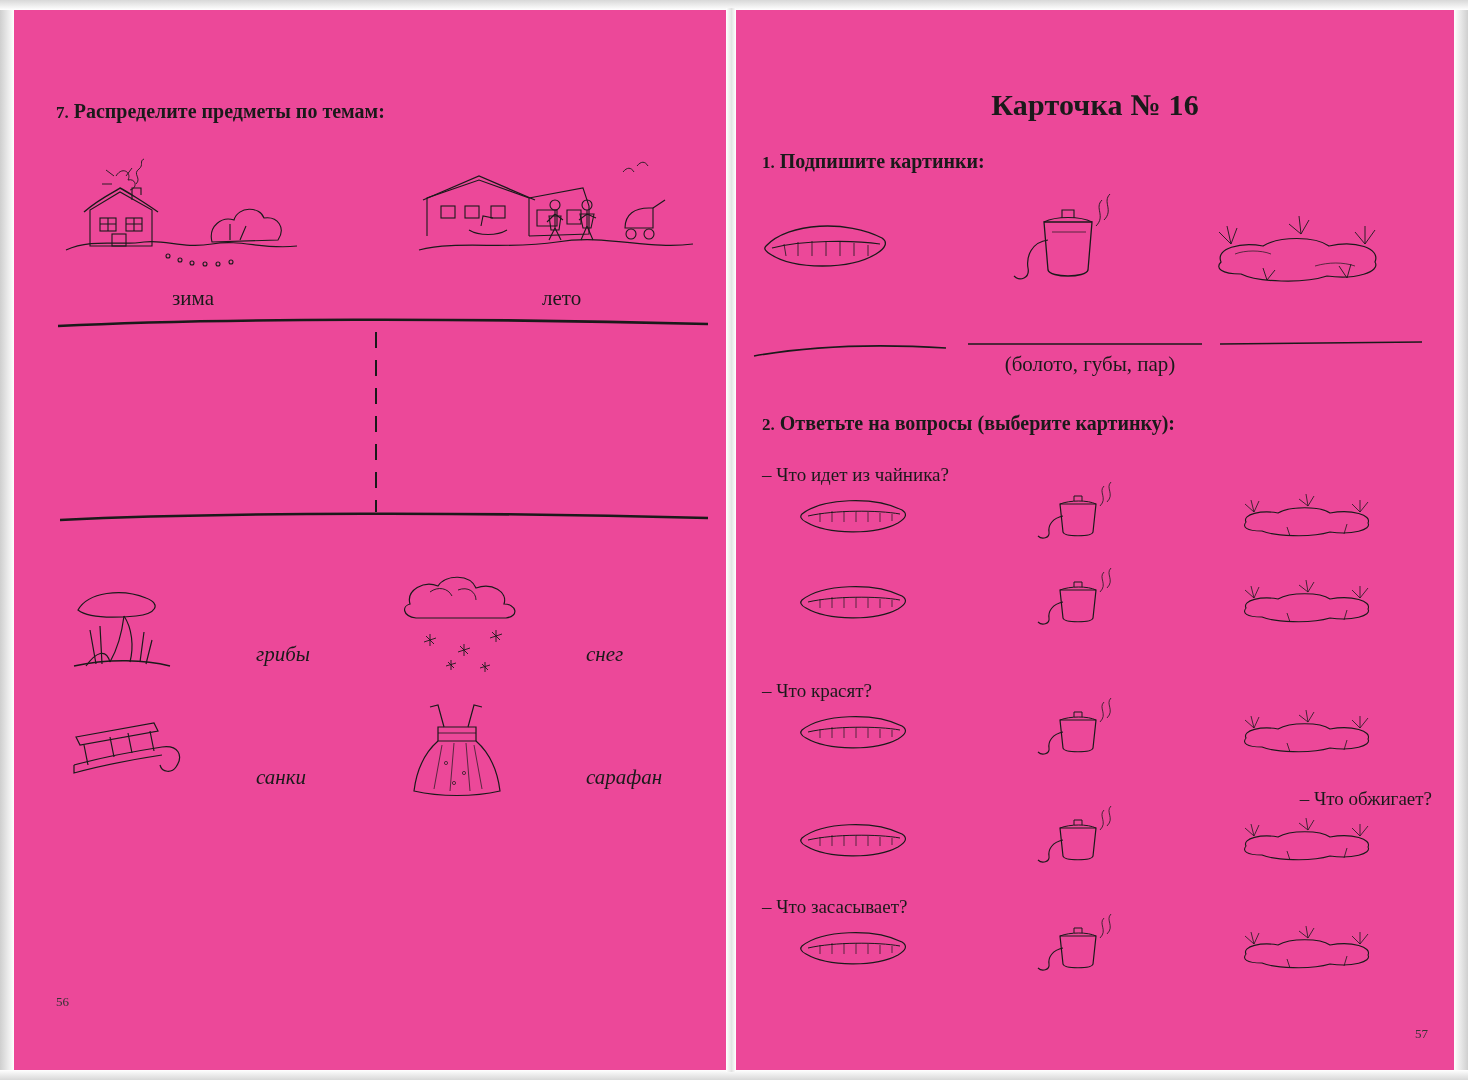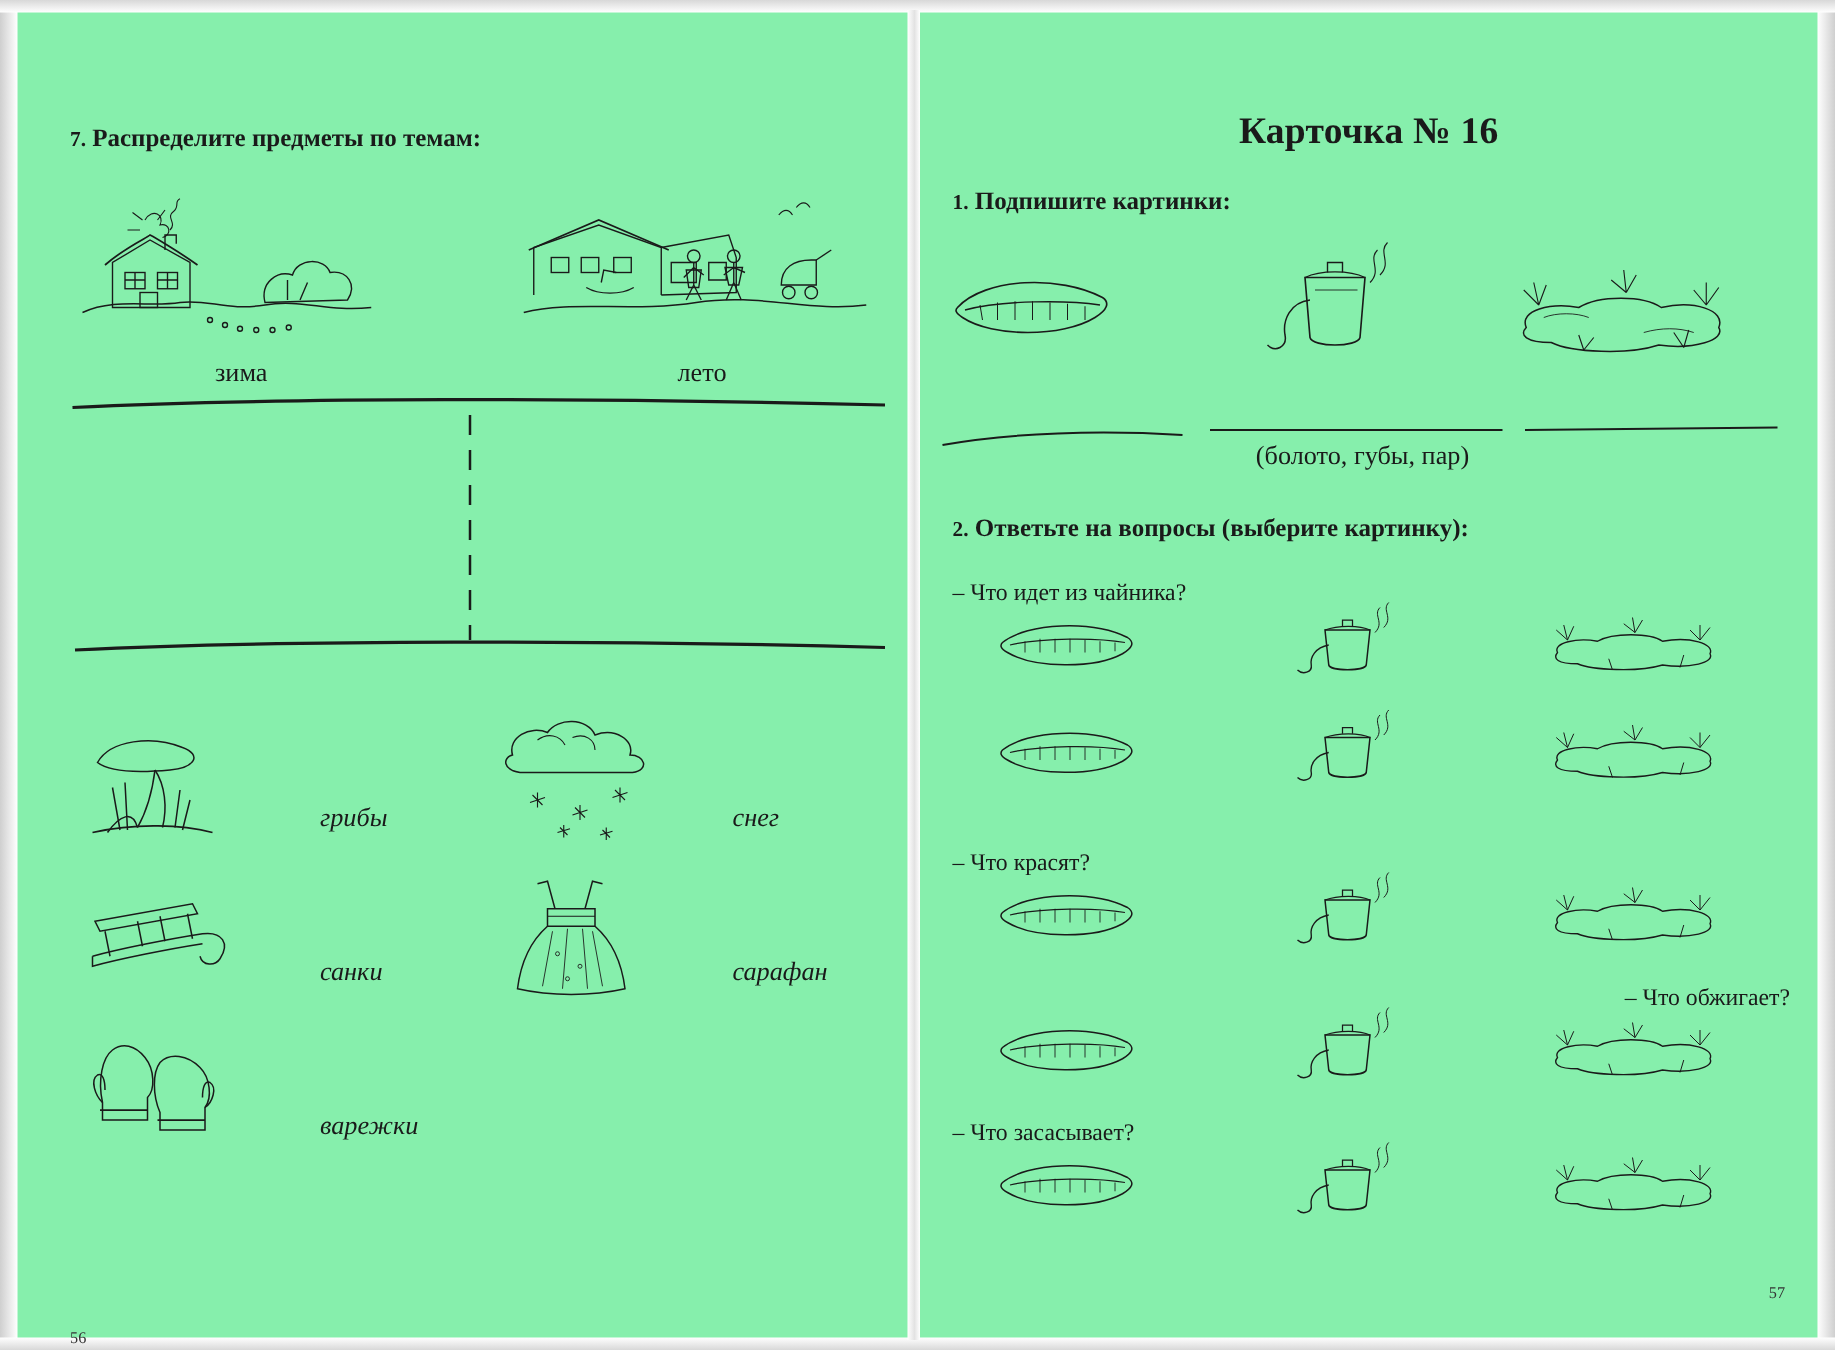--- a/index.html
+++ b/index.html
@@ -11,21 +11,21 @@
     width: 1468px;
     height: 1080px;
     font-family: "Liberation Serif", serif;
     color: #1a1a1a;
     overflow: hidden;
     position: relative;
   }
   .page {
     position: absolute;
     inset: 0;
-    background: #86efac;
+    background: #ec4899;
     border-radius: 17px;
   }
   
   .scan-edge-left {
     position: absolute;
     left: 0; top: 0; bottom: 0;
     width: 14px;
     background: linear-gradient(to right, #cfcfcf, #ffffff);
   }
   .scan-edge-right {
@@ -144,21 +144,21 @@
     left: 200px;
     top: 72px;
     font-size: 21px;
     white-space: nowrap;
   }
   .pnum {
     position: absolute;
     font-size: 13px;
     color: #333;
   }
-  .pnum-left { left: 36px; top: 1048px; }
+  .pnum-left { left: 36px; top: 980px; }
   .pnum-right { right: 22px; top: 1012px; }
 
   
   .r-task1 {
     position: absolute;
     left: 22px;
     top: 136px;
   }
   .r-row-pics {
     position: absolute;
@@ -379,33 +379,20 @@
               <path d="M8 72 C 30 66, 70 58, 96 54 C 112 52, 118 62, 110 74 C 106 80, 96 80, 94 72"></path>
               <path d="M8 72 l0 8 C 30 74, 70 66, 96 62"></path>
               <path d="M44 44 l4 20 M62 40 l4 20"></path>
             </svg>
           </div>
           <div class="wlabel">санки</div>
         </div>
       </div>
 
       <div class="wrow">
-        <div class="wcell">
-          <div class="wpic">
-            <svg width="180" height="105" viewBox="0 0 180 105" fill="none" stroke="#1a1a1a" stroke-width="1.2">
-              <path d="M24 24 C 16 30, 12 48, 16 66 L 16 80 L 52 80 L 52 62 C 58 56, 58 40, 50 30 C 42 20, 32 18, 24 24 Z"></path>
-              <path d="M16 66 C 10 60, 6 48, 12 44 C 16 42, 18 48, 18 56"></path>
-              <path d="M14 72 L52 72" stroke-width="1.4"></path>
-              <path d="M62 34 C 56 42, 56 60, 62 74 L 62 88 L 98 88 L 98 70 C 104 62, 102 46, 94 38 C 84 28, 70 26, 62 34 Z"></path>
-              <path d="M98 70 C 104 66, 108 54, 102 50 C 98 48, 96 54, 96 62"></path>
-              <path d="M60 80 L98 80" stroke-width="1.4"></path>
-            </svg>
-          </div>
-          <div class="wlabel">варежки</div>
-        </div>
       </div>
 
     </div>
 
     <div class="pnum pnum-left">56</div>
   </div>
 
   <div class="right-page">
 
     <div class="card-title">Карточка № 16</div>

